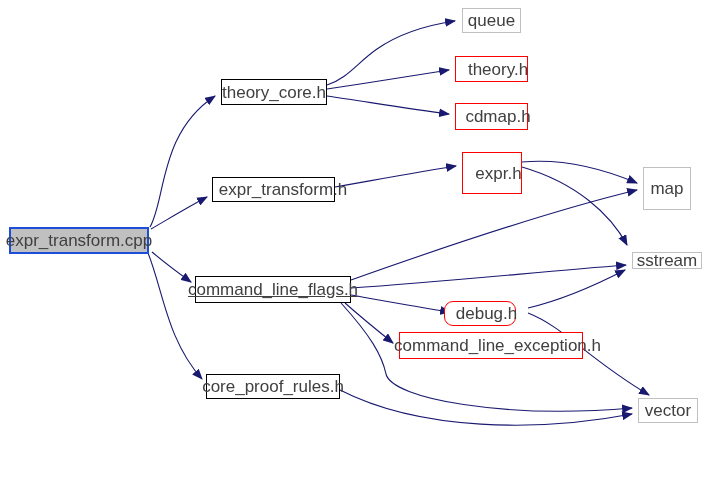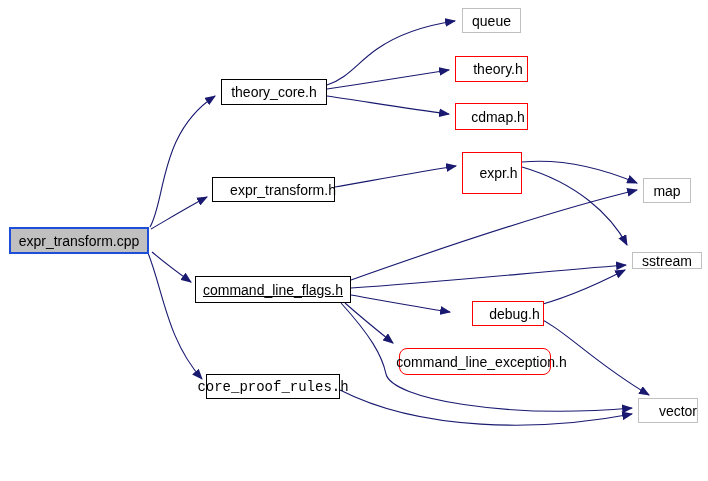--- a/index.html
+++ b/index.html
@@ -11,22 +11,22 @@
     overflow:hidden;
   }
   .edge-layer{position:absolute;left:0;top:0;width:708px;height:481px;}
   .edge{fill:none;stroke:#191970;stroke-width:1.1px;}
   .node{
     position:absolute;
     box-sizing:border-box;
     display:flex;align-items:center;justify-content:center;
     background:#ffffff;
     border:1px solid #000000;
-    color:#000000;
-    font-size:14px;
+    color:#404040;
+    font-size:17px;
     white-space:nowrap;
     line-height:1;
   }
   .node.main{background:#c0c0c0;border:2px solid #1d4ed8;}
   .node.local{border-color:#000000;align-items:center;}
   .node.red{border-color:#ff0000;padding-left:13px;}
   .node.system{border-color:#c0c0c0;}
 </style>
 </head>
 <body>
@@ -65,44 +65,44 @@
       </div>
       <div class="node local" style="left: 221px; top: 79px; width: 106px; height: 26px;">
         <span>theory_core.h</span>
       </div>
       <div class="node local" style="left: 212px; top: 177px; width: 123px; height: 25px; padding-left: 19px;">
         <span>expr_transform.h</span>
       </div>
       <div class="node local" style="left: 195px; top: 276px; width: 156px; height: 27px; text-decoration: underline;">
         <span>command_line_flags.h</span>
       </div>
-      <div class="node local" style="left: 206px; top: 374px; width: 134px; height: 25px; font-family: Liberation Mono, monospace;">
+      <div class="node local" style="left: 206px; top: 374px; width: 134px; height: 25px;">
         <span>core_proof_rules.h</span>
       </div>
       <div class="node system" style="left: 462px; top: 8px; width: 59px; height: 25px;">
         <span>queue</span>
       </div>
       <div class="node red" style="left: 455px; top: 56px; width: 73px; height: 26px;">
         <span>theory.h</span>
       </div>
       <div class="node red" style="left: 455px; top: 103px; width: 73px; height: 27px;">
         <span>cdmap.h</span>
       </div>
       <div class="node red" style="left: 462px; top: 152px; width: 60px; height: 42px; justify-content: center;">
         <span>expr.h</span>
       </div>
-      <div class="node system" style="left: 643px; top: 178px; width: 48px; height: 25px;">
+      <div class="node system" style="left: 643px; top: 167px; width: 48px; height: 43px;">
         <span>map</span>
       </div>
       <div class="node system" style="left: 632px; top: 252px; width: 70px; height: 17px;">
         <span>sstream</span>
       </div>
-      <div class="node red" style="left: 472px; top: 301px; width: 72px; height: 25px;">
+      <div class="node red" style="left: 444px; top: 301px; width: 72px; height: 25px; border-radius: 9px;">
         <span>debug.h</span>
       </div>
-      <div class="node red" style="left: 399px; top: 348px; width: 152px; height: 27px; border-radius: 8px;">
+      <div class="node red" style="left: 399px; top: 332px; width: 184px; height: 27px;">
         <span>command_line_exception.h</span>
       </div>
-      <div class="node system" style="left: 638px; top: 398px; width: 60px; height: 25px; justify-content: flex-end;">
+      <div class="node system" style="left: 638px; top: 398px; width: 60px; height: 25px;">
         <span>vector</span>
       </div>
     </div>
 </div>
 
 </body></html>

